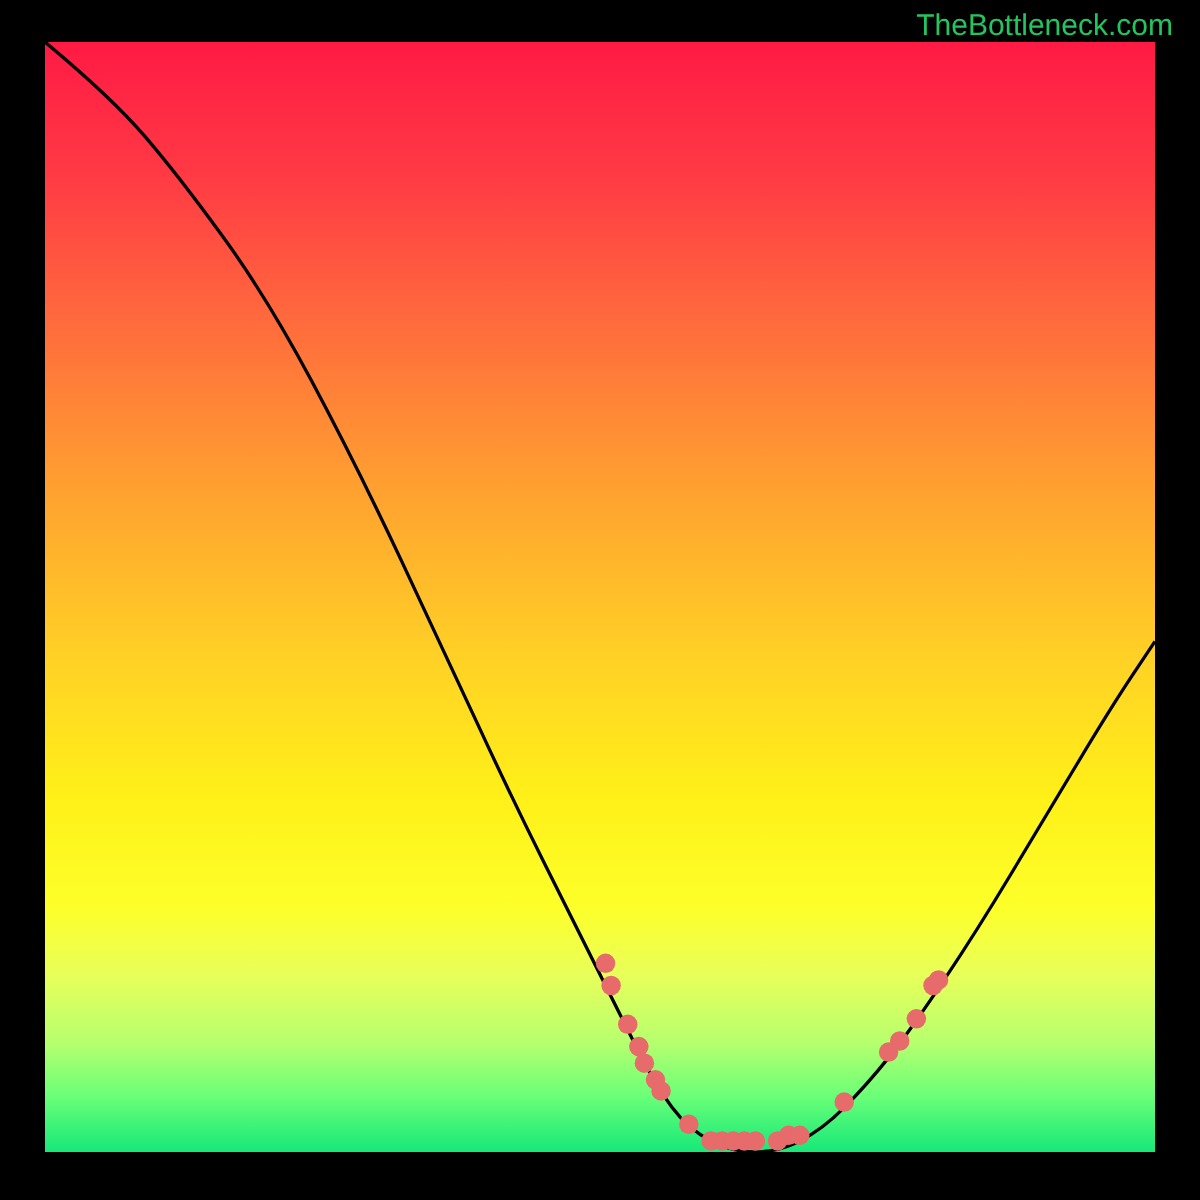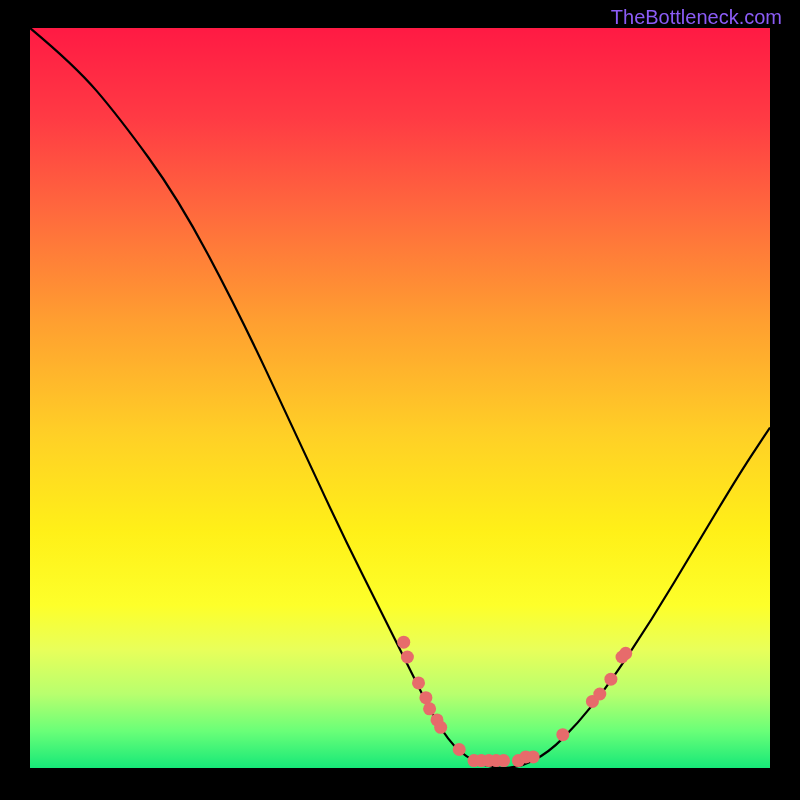--- a/index.html
+++ b/index.html
@@ -8,21 +8,21 @@
     height: 800px;
     background: #000;
     position: relative;
     overflow: hidden;
     font-family: Arial, sans-serif;
   }
   .watermark {
     position: absolute;
     top: 6px;
     right: 18px;
-    color: #8b5cf6;
+    color: #22c55e;
     font-size: 20px;
     font-weight: 500;
     z-index: 10;
   }
   .plot-area {
     position: absolute;
     left: 30px;
     top: 28px;
     width: 740px;
     height: 740px;

